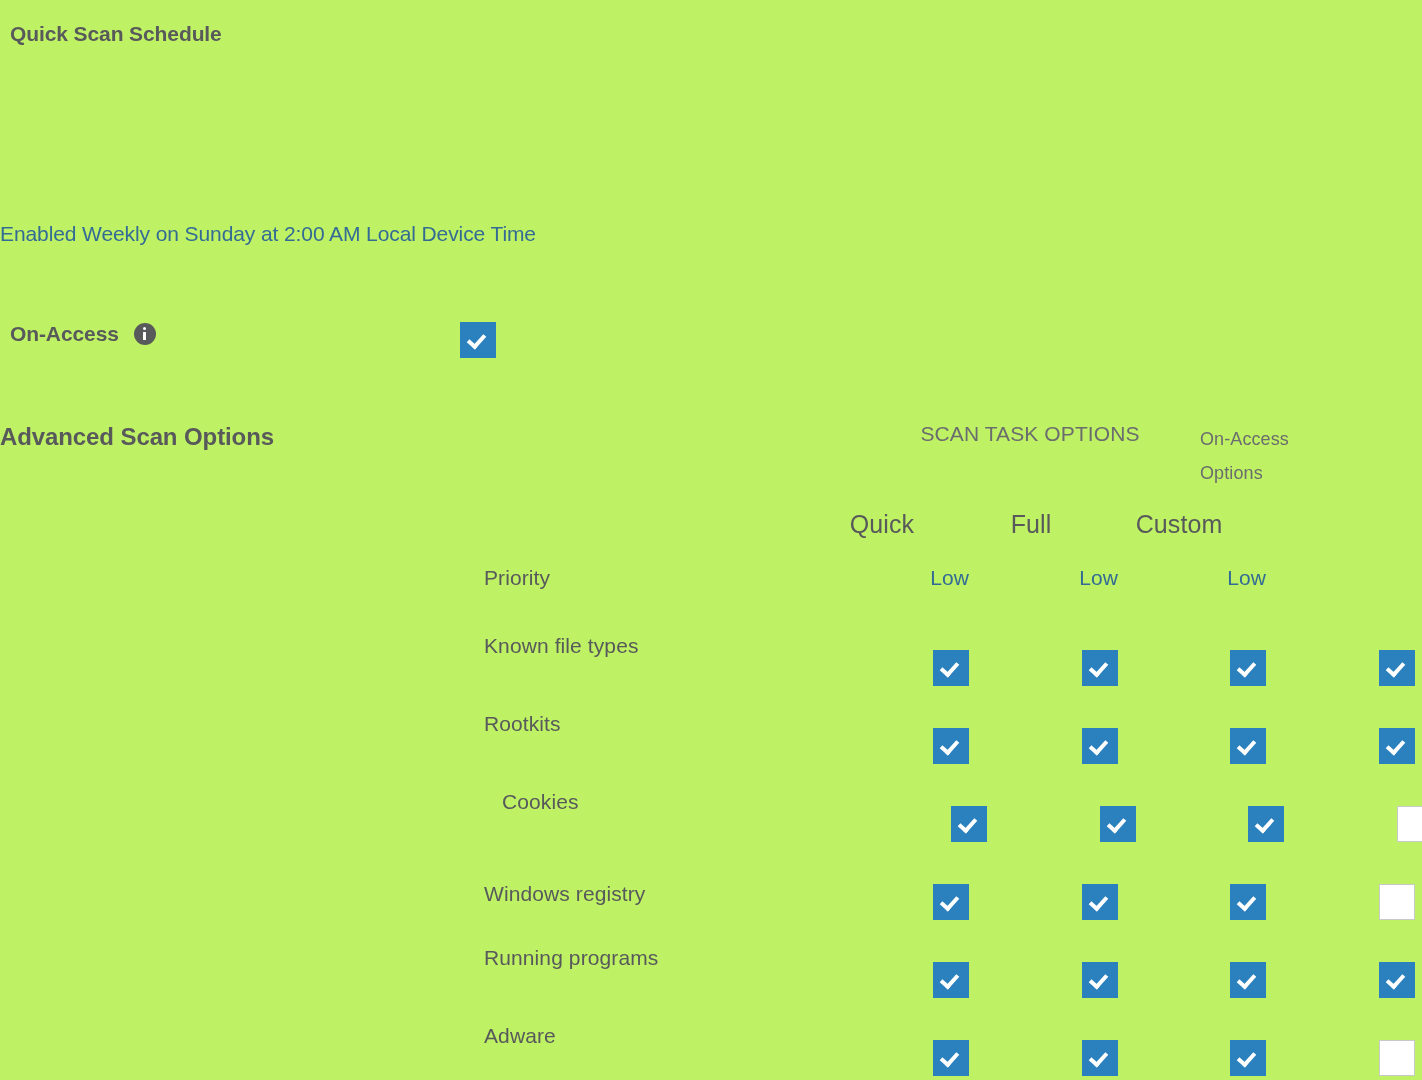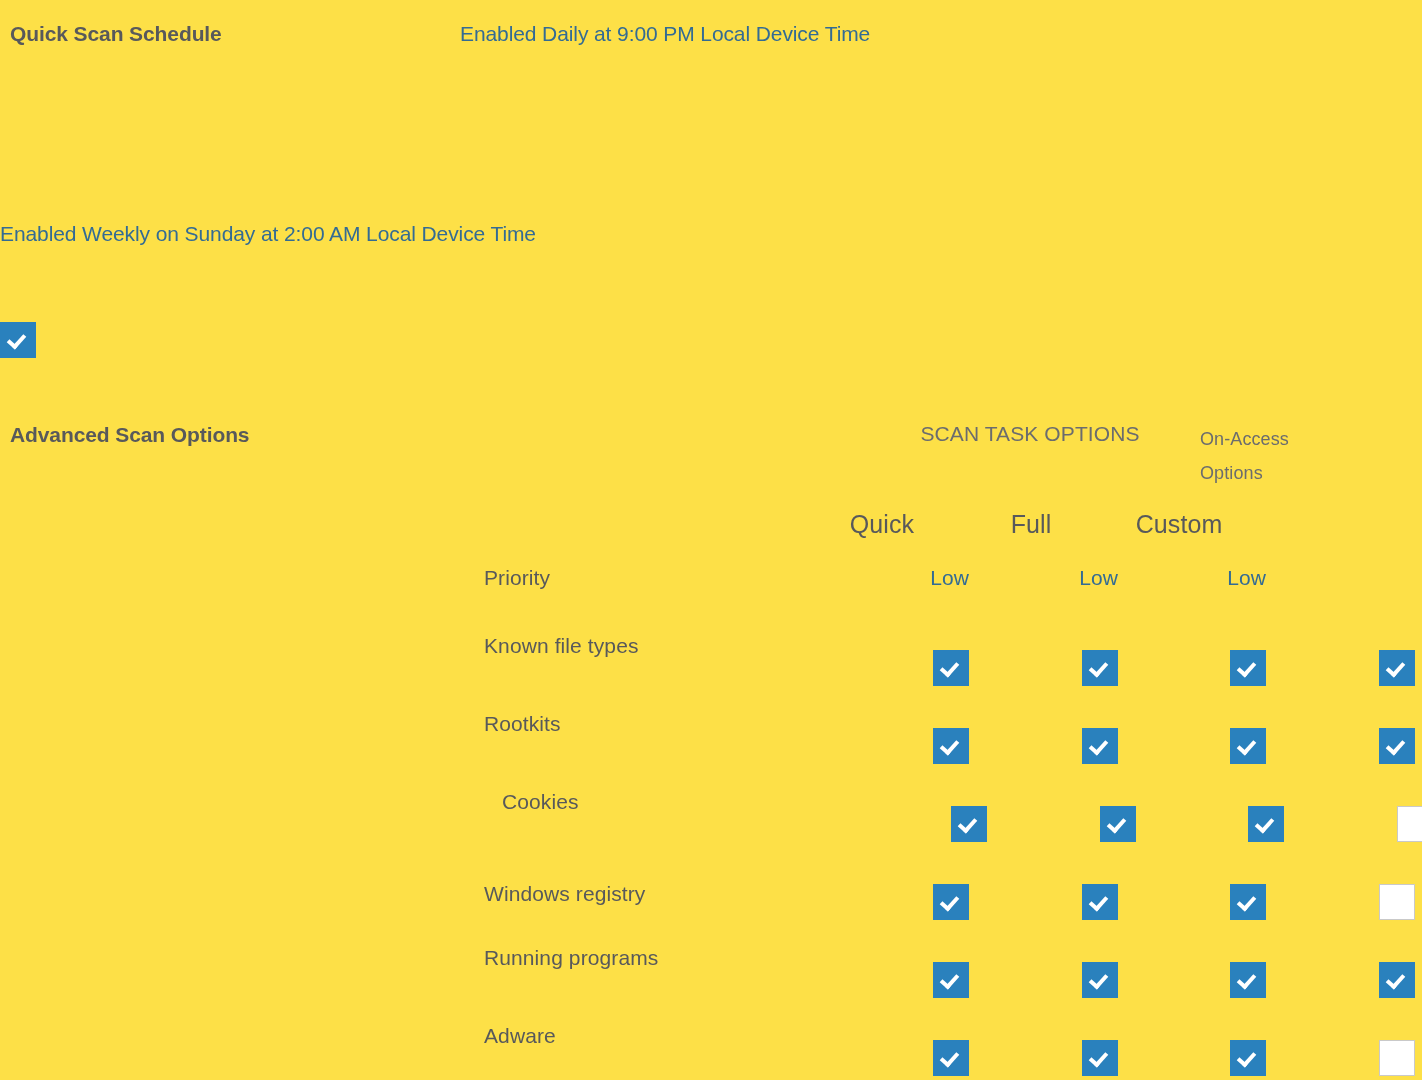--- a/index.html
+++ b/index.html
@@ -12,21 +12,21 @@
     height: 1080px;
     overflow: hidden;
     font-family: "Liberation Sans", "DejaVu Sans", sans-serif;
     -webkit-font-smoothing: antialiased;
   }
 
   .page {
     position: relative;
     width: 1422px;
     height: 1080px;
-    background: #fde047;
+    background: #bef264;
   }
 
   
   .setting-row {
     position: absolute;
     left: 0;
     width: 1422px;
     display: flex;
     align-items: flex-start;
   }
@@ -116,23 +116,23 @@
 
   
   .adv-section {
     position: absolute;
     left: 0;
     top: 418px;
     width: 1422px;
   }
   .adv-title {
     position: absolute;
-    left: 10px;
+    left: 0;
     top: 5px;
-    font-size: 21px;
+    font-size: 24px;
     font-weight: bold;
     color: #58595b;
     letter-spacing: -0.1px;
     white-space: nowrap;
   }
 
   .group-head-scan {
     position: absolute;
     left: 807px;
     top: 4px;
@@ -194,29 +194,32 @@
     white-space: nowrap;
   }
 </style>
 </head>
 <body>
 
 <div class="page">
 
   <div class="setting-row" style="top:22px;">
     <div class="setting-label">Quick Scan Schedule</div>
-    <div class="setting-value">Enabled Daily at 9:00 PM Local Device Time</div>
   </div>
 
 
   <div class="setting-row" style="top:222px;">
     <div class="setting-value">Enabled Weekly on Sunday at 2:00 AM Local Device Time</div>
   </div>
 
   <div class="setting-row" style="top:322px;">
+    <div class="setting-label label-with-icon">
+      <span>On-Access</span>
+      <span class="info-icon"></span>
+    </div>
     <div>
       <span class="cb checked"></span>
     </div>
   </div>
 
   <div class="adv-section">
 
     <div class="adv-title">Advanced Scan Options</div>
 
     <div class="group-head-scan">SCAN TASK OPTIONS</div>

